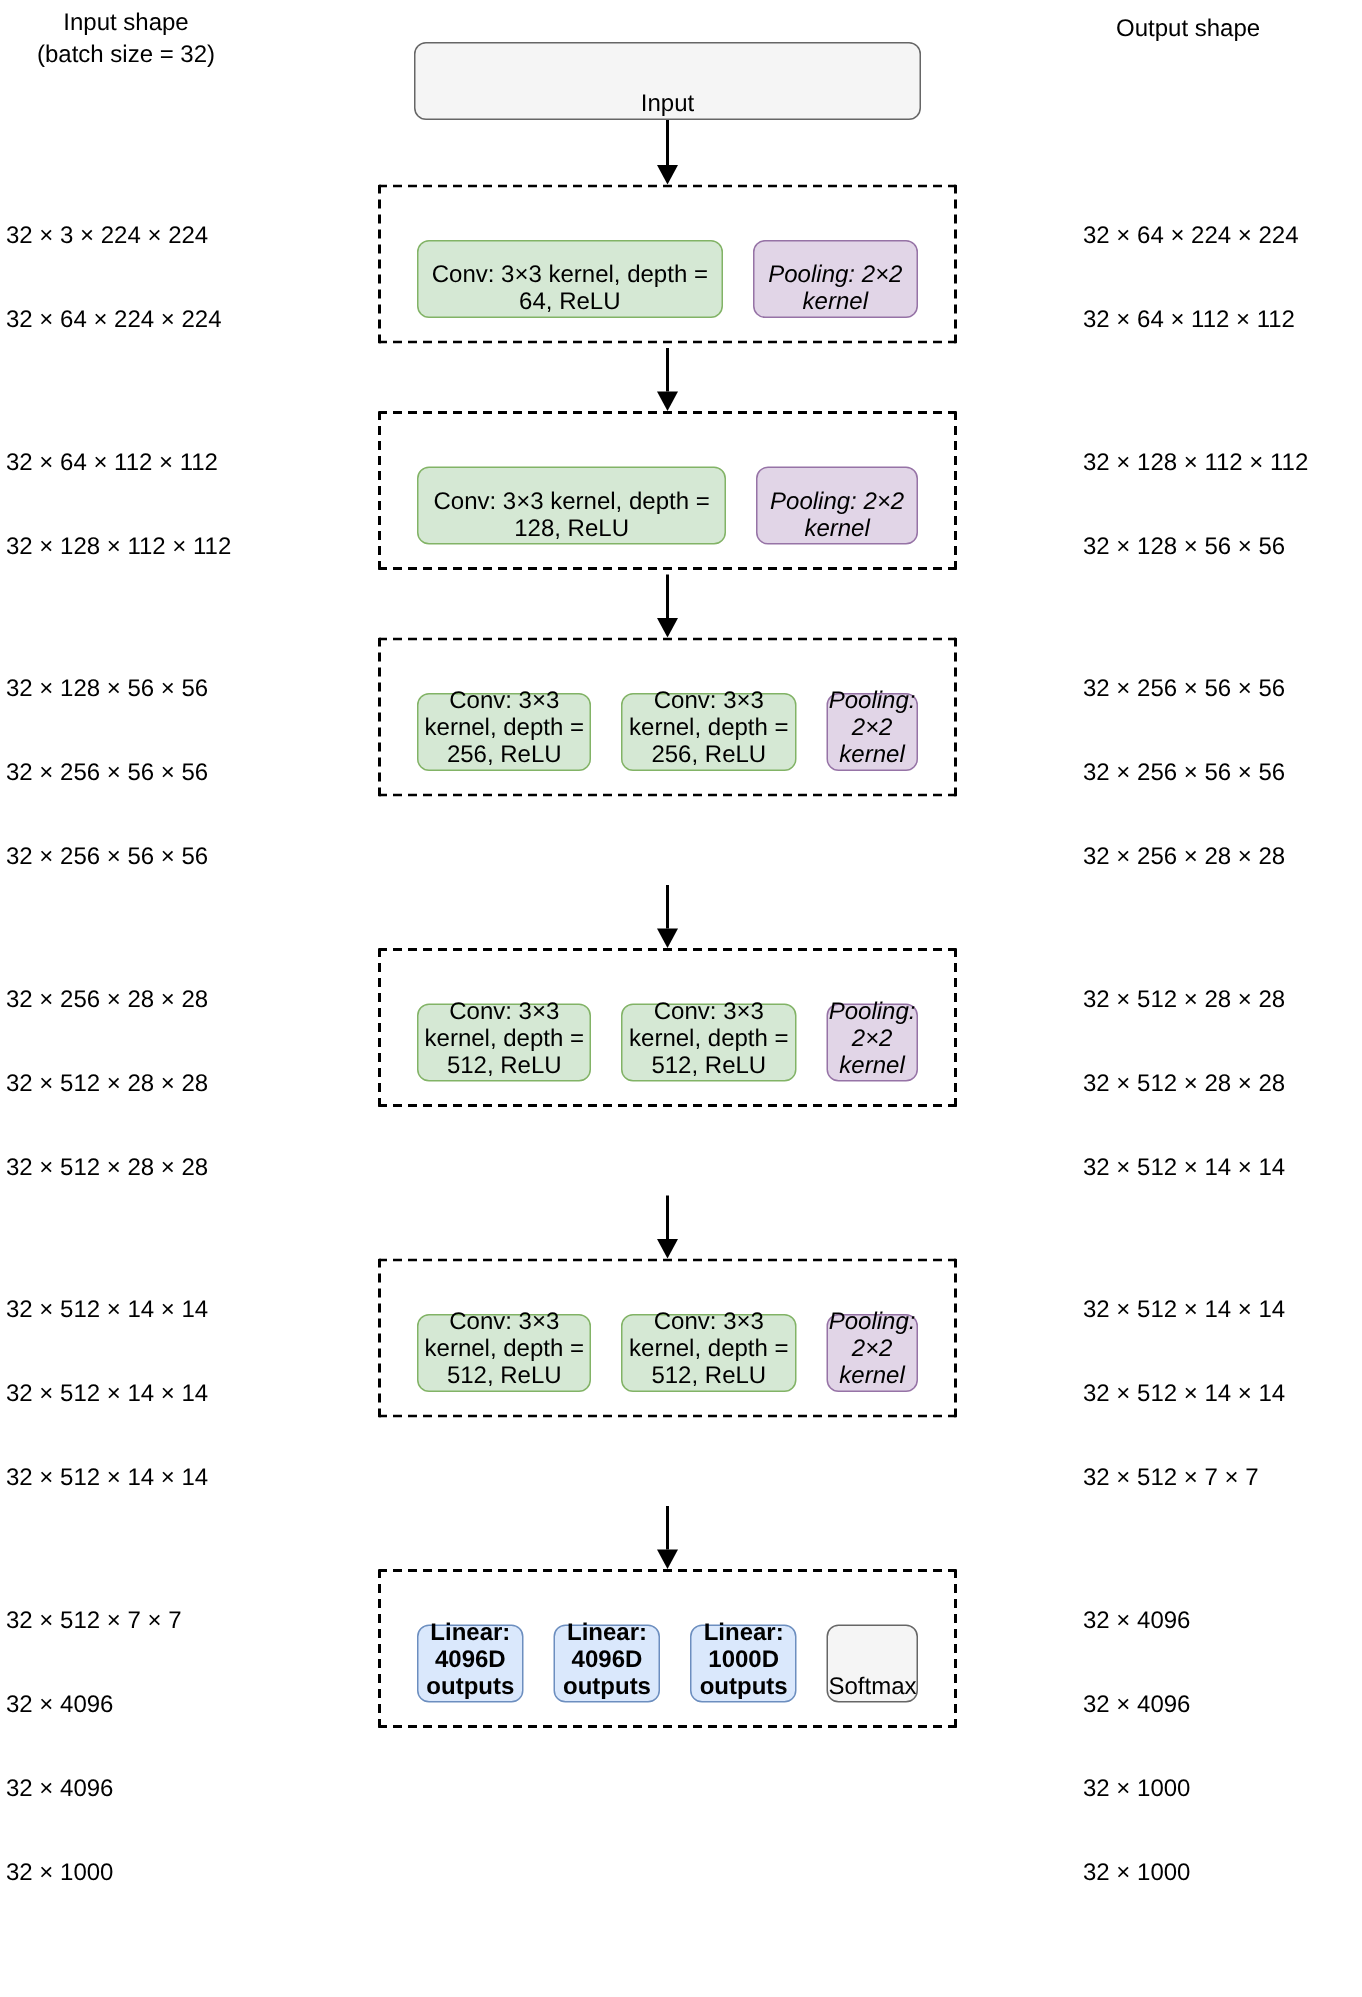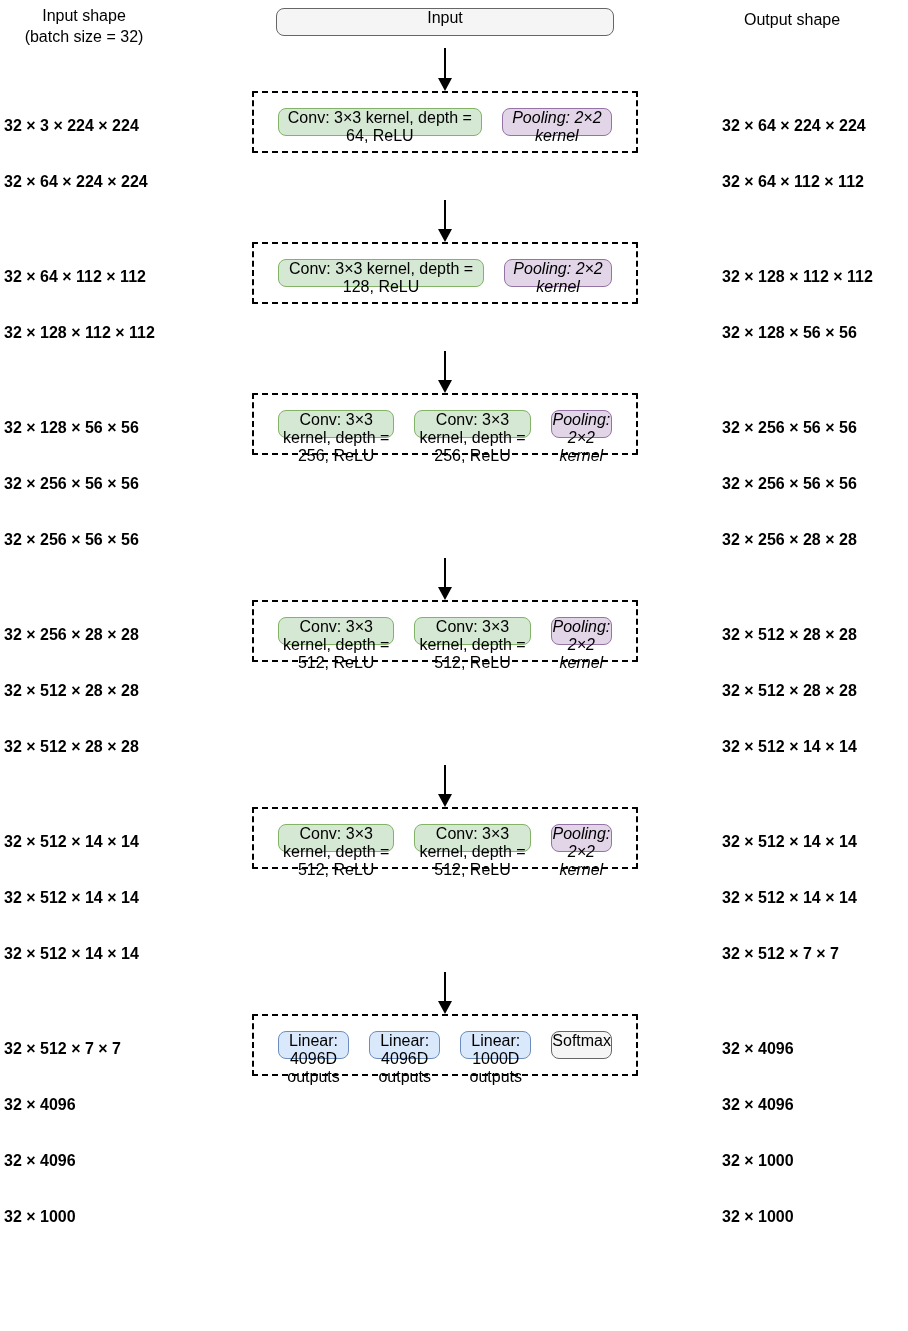--- a/index.html
+++ b/index.html
@@ -27,40 +27,40 @@
     box-sizing:border-box;
     border:2px dashed var(--border,#000);
     padding:15px 24px;
     display:flex;
     flex-direction:row;
     gap:20px;
     border-radius:1px;
   }
   .node{
     box-sizing:border-box;
-    height:28px;
+    height:52px;
     border-radius:8px;
     display:flex;
-    align-items:flex-start;
+    align-items:flex-end;
     justify-content:center;
     text-align:center;
     border:1.5px solid #666;
     background:#f5f5f5;
+    margin-top:20px;
   }
   .node.conv{background:var(--conv-fill,#d5e8d4);border-color:var(--conv-stroke,#82b366);}
   .node.pool{background:var(--pool-fill,#e1d5e7);border-color:var(--pool-stroke,#9673a6);font-style:italic;}
-  .node.linear{background:var(--linear-fill,#dae8fc);border-color:var(--linear-stroke,#6c8ebf);}
+  .node.linear{background:var(--linear-fill,#dae8fc);border-color:var(--linear-stroke,#6c8ebf);font-weight:bold;}
   .node.io{background:var(--io-fill,#f5f5f5);border-color:var(--io-stroke,#666666);}
   .slot{
     height:36px;
     display:flex;
     align-items:center;
     margin-bottom:20px;
     white-space:nowrap;
-    font-weight:bold;
   }
   .slot:last-child{margin-bottom:0;}
   .arrow-row{
     margin-left:252px;
     width:386px;
     display:flex;
     justify-content:center;
   }
   .arrow{display:flex;flex-direction:column;align-items:center;}
   .arrow .stem{width:2px;background:var(--border,#000);}

